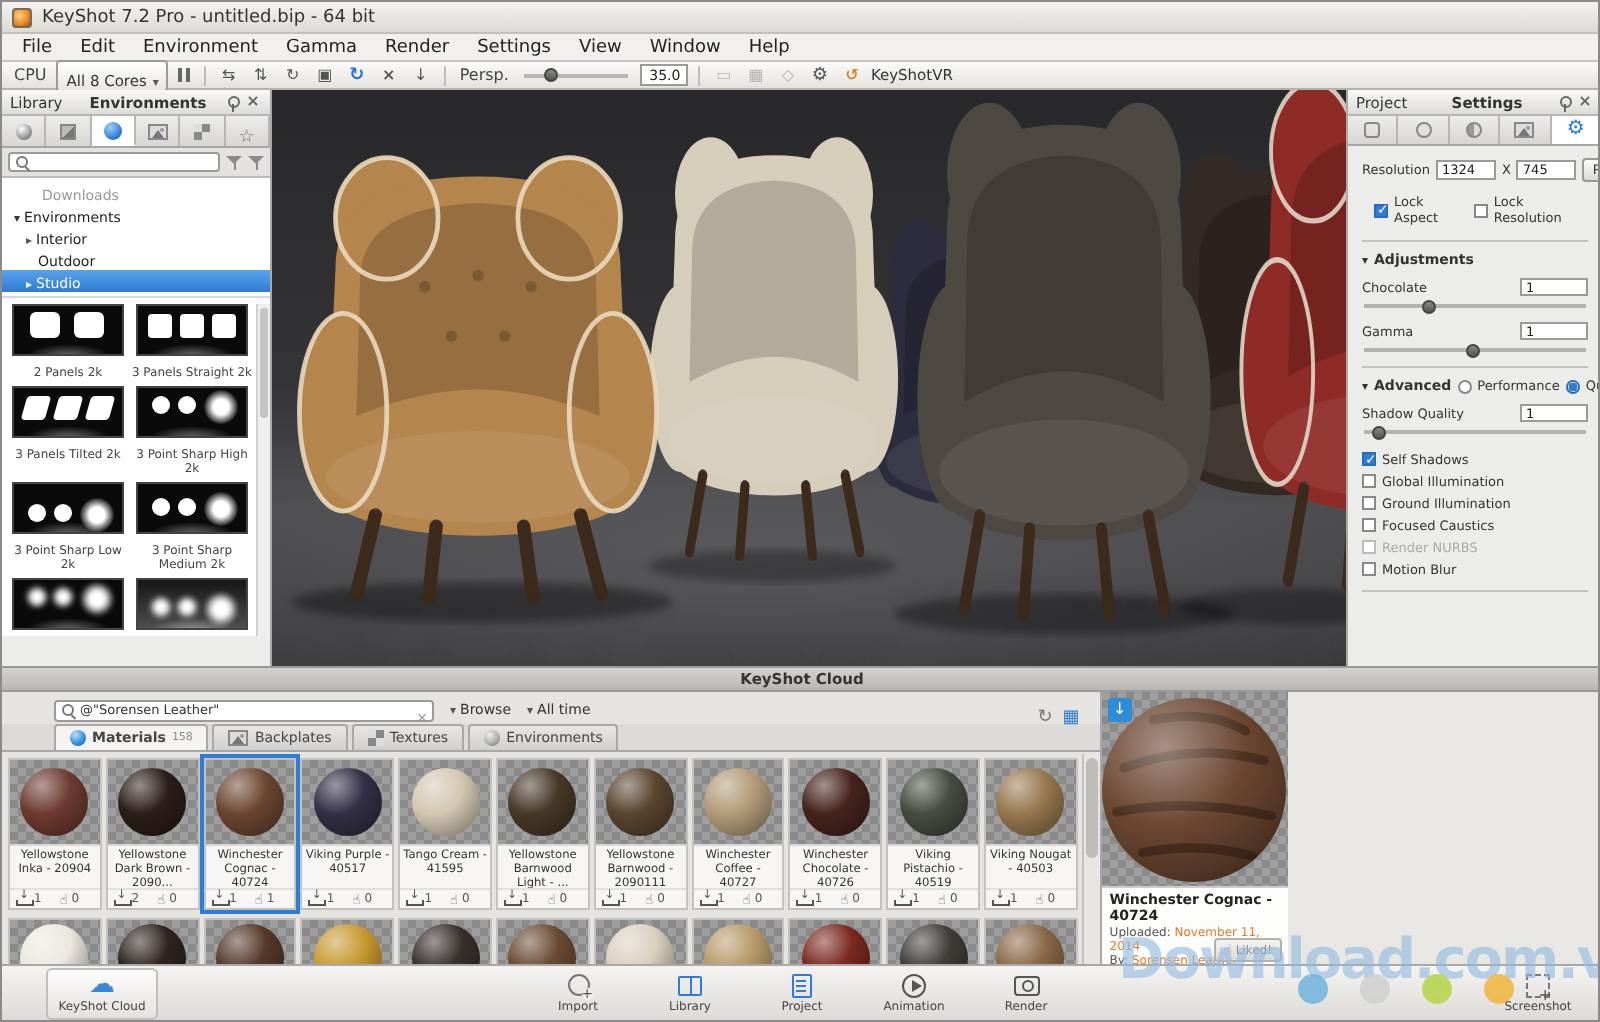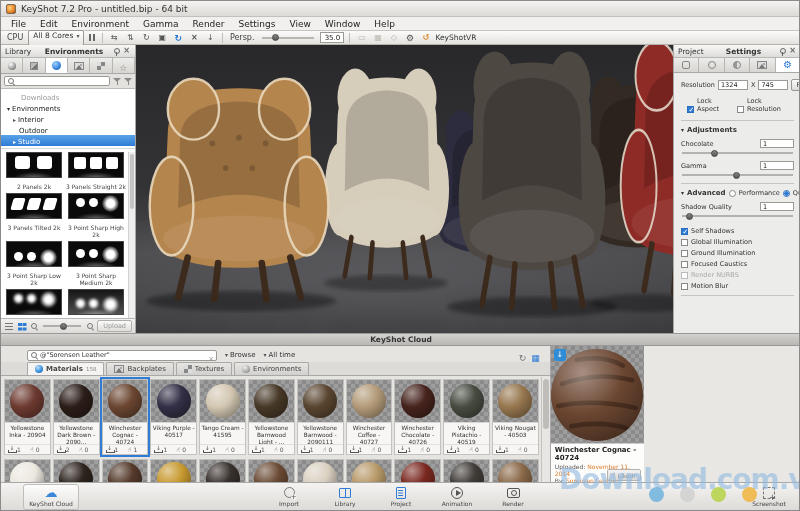--- a/index.html
+++ b/index.html
@@ -6,21 +6,21 @@
 html,body{width:800px;height:511px;overflow:hidden;background:#666}
 .window{position:relative;width:800px;height:511px;background:#e9e7e3;border:1px solid #8a8a8a;overflow:hidden}
 
 
 .titlebar{height:16px;background:linear-gradient(#f4f3f1,#dcdad6);border-bottom:1px solid #c2c0bb;display:flex;align-items:center;padding:0 5px;font-size:9px;color:#333}
 .applogo{width:10px;height:10px;border-radius:2px;margin-right:5px;background:radial-gradient(circle at 35% 35%,#ffd27a,#e8862a 60%,#9a4a10);border:1px solid #7a6a52}
 .menubar{height:14px;background:#f1f0ee;border-bottom:1px solid #c6c4bf;display:flex;align-items:center;font-size:9px;color:#222;padding-left:3px}
 .mi{padding:1px 7px;cursor:default}
 .toolbar{height:14px;background:linear-gradient(#fbfbfa,#e4e2de);border-bottom:1px solid #b5b2ac;display:flex;align-items:center;font-size:8px;color:#333;padding:0 4px;gap:3px}
 .tb-label{font-size:8px;color:#444;padding:0 2px}
-.tb-select{display:flex;align-items:flex-start;gap:3px;background:linear-gradient(#fff,#e8e6e2);border:1px solid #9c9a94;border-radius:2px;padding:0 4px;height:16px;font-size:7.5px}
+.tb-select{display:flex;align-items:flex-end;gap:3px;background:linear-gradient(#fff,#e8e6e2);border:1px solid #9c9a94;border-radius:2px;padding:0 4px;height:16px;font-size:7.5px}
 .tb-select .caret::before{content:"▾";font-size:6px;color:#555}
 .tb-sep{width:1px;height:10px;background:#c0beb8;margin:0 2px}
 .tb-ico{width:13px;height:11px;display:flex;align-items:center;justify-content:center;font-size:8px;color:#555;border-radius:2px}
 .tb-ico.blue{color:#2574d4;font-weight:bold;font-size:9px}
 .tb-ico.dis{color:#b8b6b0}
 .i-orbit::before{content:"↻"} .i-pan::before{content:"⇅"} .i-dolly::before{content:"⇆"} .i-persp::before{content:"▣"}
 .i-rt::before{content:"↻"} .i-full::before{content:"×";font-weight:bold} .i-down::before{content:"↓"}
 .i-region::before{content:"▭"} .i-grid2::before{content:"▦"} .i-gem::before{content:"◇"} .i-gear::before{content:"⚙";font-size:9px}
 .i-vr::before{content:"↺";color:#d8882a;font-weight:bold}
 .pausewrap{display:flex;gap:1.5px;align-items:center;padding:0 2px}
@@ -112,21 +112,21 @@
 .rtab.active{background:#fff;border-bottom:1px solid #fff}
 .ic-scene{width:8px;height:8px;border:1px solid #888;border-radius:2px}
 .ic-ball-o{width:8px;height:8px;border:1px solid #888;border-radius:50%}
 .ic-half{width:8px;height:8px;border-radius:50%;background:linear-gradient(90deg,#999 50%,#ddd 50%);border:1px solid #888}
 .ic-gear-blue::before{content:"⚙";color:#2f7cd6;font-size:10px}
 .rbody{position:absolute;top:28px;bottom:0;left:0;right:0;background:#ececea;padding:6px 7px;font-size:6.5px;color:#333}
 .resrow{display:flex;align-items:center;gap:3px;margin-bottom:6px}
 .resrow input{width:30px;height:10px;border:1px solid #9c9a94;background:#fff;font-size:6.5px;padding:0 2px;color:#222}
 .btn{font-size:6.5px;background:linear-gradient(#fdfdfd,#dcdad6);border:1px solid #999;border-radius:2px;padding:1px 4px;color:#333}
 .lockrow{display:flex;align-items:center;gap:4px;margin-bottom:7px;padding-left:6px}
-.chk{display:flex;align-items:flex-end;gap:3px}
+.chk{display:flex;align-items:center;gap:3px}
 .box{width:7px;height:7px;border:1px solid #888;background:#fff;position:relative;flex:none}
 .box.checked{background:#2f7cd6;border-color:#2a6cbc}
 .box.checked::after{content:"✓";position:absolute;left:0.5px;top:-1.5px;color:#fff;font-size:7px;font-weight:bold}
 .chk.disabled{color:#aaa}
 .chk.disabled .box{border-color:#bbb}
 hr.div{border:none;border-top:1px solid #c6c4c0;margin:5px 0}
 .sechead{display:flex;align-items:center;gap:3px;font-weight:bold;font-size:7px;margin:3px 0 5px}
 .sechead .expd::before{content:"▾";font-size:6px}
 .radio{width:7px;height:7px;border:1px solid #888;border-radius:50%;background:#fff;flex:none}
 .radio.on{background:radial-gradient(circle,#2f7cd6 60%,#fff 65%);border-color:#2a6cbc}
@@ -366,30 +366,20 @@
 
             <span class="envcell">
               <span class="env-thumb pt-soft-low"><i class="b3"></i></span>
               
             </span>
 
           </div>
         <div class="lscroll">
             <i></i>
           </div>
-      </div>
-      <div class="lfoot">
-        <span class="vico list-icon"></span>
-        <span class="vico grid-icon"></span>
-        <span class="mag"></span>
-        <span class="zoom-slider">
-            <span class="knob"></span>
-          </span>
-        <span class="mag"></span>
-        <span class="upload-btn">Upload</span>
       </div>
     </div>
 
     <div class="viewport">
       <svg viewBox="0 0 537 288" preserveAspectRatio="none">
         <defs>
           <linearGradient id="bg" x1="0" y1="0" x2="0" y2="1">
             <stop offset="0" stop-color="#28282a"></stop>
               <stop offset=".5" stop-color="#343436"></stop>
             <stop offset=".72" stop-color="#4a4a4d"></stop>

